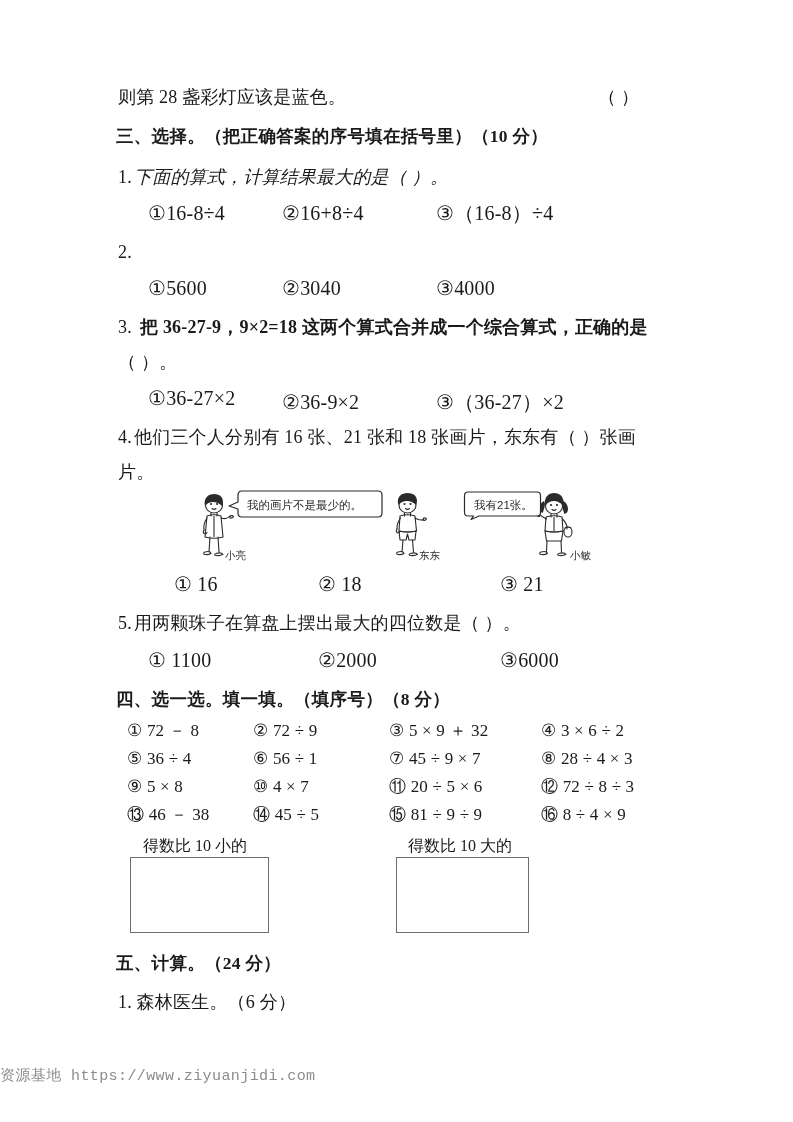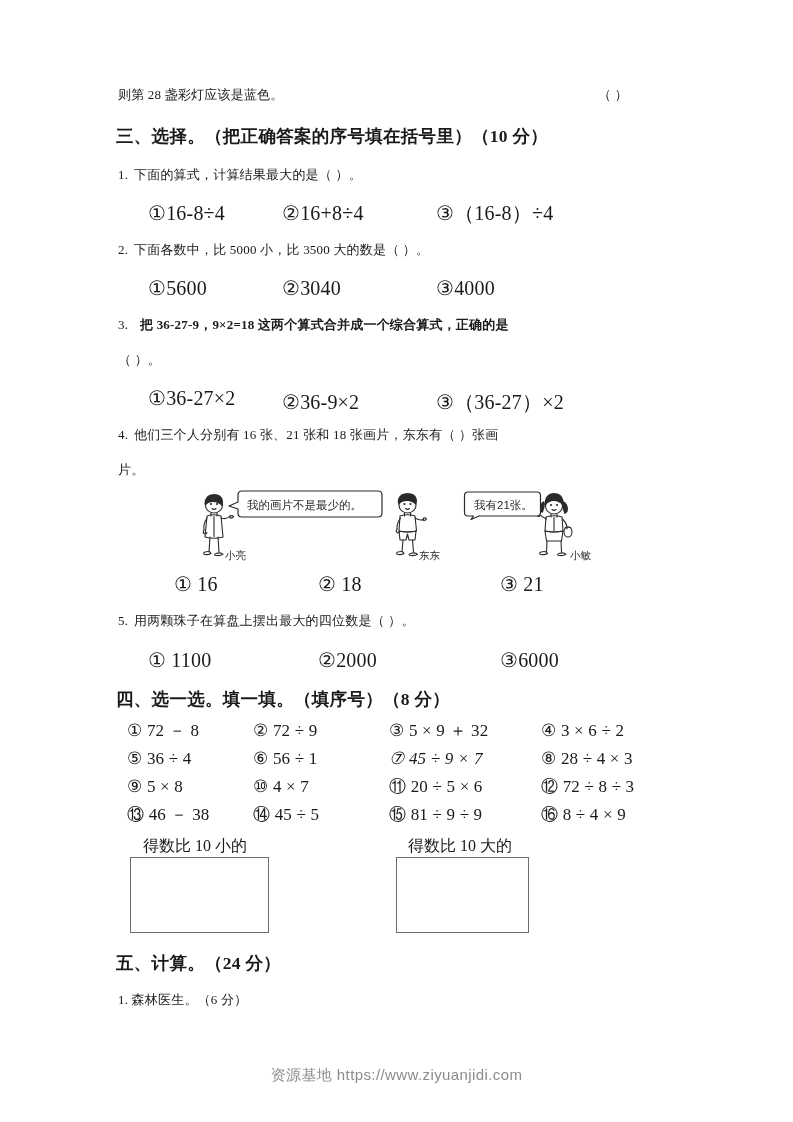--- a/index.html
+++ b/index.html
@@ -27,21 +27,21 @@
     white-space: nowrap;
     font-size: 16.5px;
     line-height: 1;
     letter-spacing: 0.2px;
   }
   .bold-head {
     font-weight: bold;
     font-size: 17.5px;
     letter-spacing: 0.3px;
   }
-  .qtext { font-size: 13px; text-align: center; }
+  .qtext { font-size: 18px; text-align: center; }
   .opt   { font-size: 20px; }
   .gridexp { font-size: 17px; }
   
   .ansbox {
     position: absolute;
     border: 1.3px solid #6d6d6d;
     background: #ffffff;
     box-sizing: border-box;
   }
   .boxlabel {
@@ -60,45 +60,44 @@
   .illus svg { display: block; }
   .bubble-text {
     font-family: "Liberation Sans", "DejaVu Sans", sans-serif;
   }
   
   .footer {
     position: absolute;
     left: 0;
     top: 1066px;
     width: 793px;
-    text-align: center;
-    font-family: Liberation Sans, sans-serif;
+    text-align: left;
+    font-family: Liberation Mono, monospace;
     font-size: 15px;
     color: #8c8c8c;
     letter-spacing: 0.4px;
   }
 </style>
 </head>
 <body>
 
 <div class="page">
 
   <div class="line qtext" style="left:118px; top:88px;">则第 28 盏彩灯应该是蓝色。</div>
   <div class="line qtext" style="left:598px; top:88px;">（    ）</div>
 
   <div class="line bold-head" style="left:116px; top:128px;">三、选择。（把正确答案的序号填在括号里）（10 分）</div>
 
   <div class="line qtext" style="left:118px; top:168px;">1.</div>
-  <div class="line qtext" style="left:134px; top:168px;">下面的算式，计算结果最大的是（    ）。</div>
+  <div class="line qtext" style="left:134px; top:168px;font-style:italic;">下面的算式，计算结果最大的是（    ）。</div>
   <div class="line opt" style="left:148px; top:203px;">①16-8÷4</div>
   <div class="line opt" style="left:282px; top:203px;">②16+8÷4</div>
   <div class="line opt" style="left:436px; top:203px;">③（16-8）÷4</div>
 
   <div class="line qtext" style="left:118px; top:243px;">2.</div>
-  <div class="line qtext" style="left:134px; top:243px;">下面各数中，比 5000 小，比 3500 大的数是（    ）。</div>
   <div class="line opt" style="left:148px; top:278px;">①5600</div>
   <div class="line opt" style="left:282px; top:278px;">②3040</div>
   <div class="line opt" style="left:436px; top:278px;">③4000</div>
 
   <div class="line qtext" style="left:118px; top:318px;">3.</div>
   <div class="line qtext" style="left:140px; top:318px;font-weight:bold;">把 36-27-9，9×2=18 这两个算式合并成一个综合算式，正确的是</div>
   <div class="line qtext" style="left:118px; top:353px;">（    ）。</div>
   <div class="line opt" style="left:148px; top:388px;">①36-27×2</div>
   <div class="line opt" style="left:282px; top:392px;">②36-9×2</div>
   <div class="line opt" style="left:436px; top:392px;">③（36-27）×2</div>
@@ -218,21 +217,21 @@
 
   <div class="line bold-head" style="left:116px; top:691px;">四、选一选。填一填。（填序号）（8 分）</div>
 
   <div class="line gridexp" style="left:127px; top:722px;">① 72 － 8</div>
   <div class="line gridexp" style="left:253px; top:722px;">② 72 ÷ 9</div>
   <div class="line gridexp" style="left:389px; top:722px;">③ 5 × 9 ＋ 32</div>
   <div class="line gridexp" style="left:541px; top:722px;">④ 3 × 6 ÷ 2</div>
 
   <div class="line gridexp" style="left:127px; top:750px;">⑤ 36 ÷ 4</div>
   <div class="line gridexp" style="left:253px; top:750px;">⑥ 56 ÷ 1</div>
-  <div class="line gridexp" style="left:389px; top:750px;font-style:italic;">⑦ 45 ÷ 9 × 7</div>
+  <div class="line gridexp" style="left:389px; top:750px;">⑦ 45 ÷ 9 × 7</div>
   <div class="line gridexp" style="left:541px; top:750px;">⑧ 28 ÷ 4 × 3</div>
 
   <div class="line gridexp" style="left:127px; top:778px;">⑨ 5 × 8</div>
   <div class="line gridexp" style="left:253px; top:778px;">⑩ 4 × 7</div>
   <div class="line gridexp" style="left:389px; top:778px;">⑪ 20 ÷ 5 × 6</div>
   <div class="line gridexp" style="left:541px; top:778px;">⑫ 72 ÷ 8 ÷ 3</div>
 
   <div class="line gridexp" style="left:127px; top:806px;">⑬ 46 － 38</div>
   <div class="line gridexp" style="left:253px; top:806px;">⑭ 45 ÷ 5</div>
   <div class="line gridexp" style="left:389px; top:806px;">⑮ 81 ÷ 9 ÷ 9</div>

